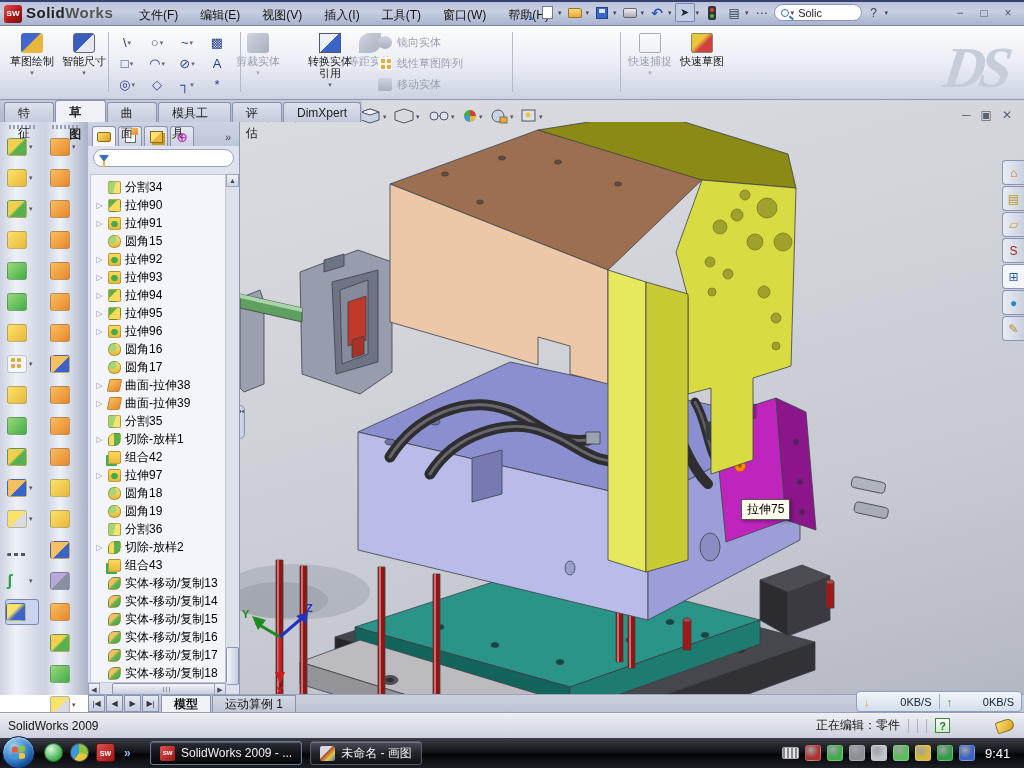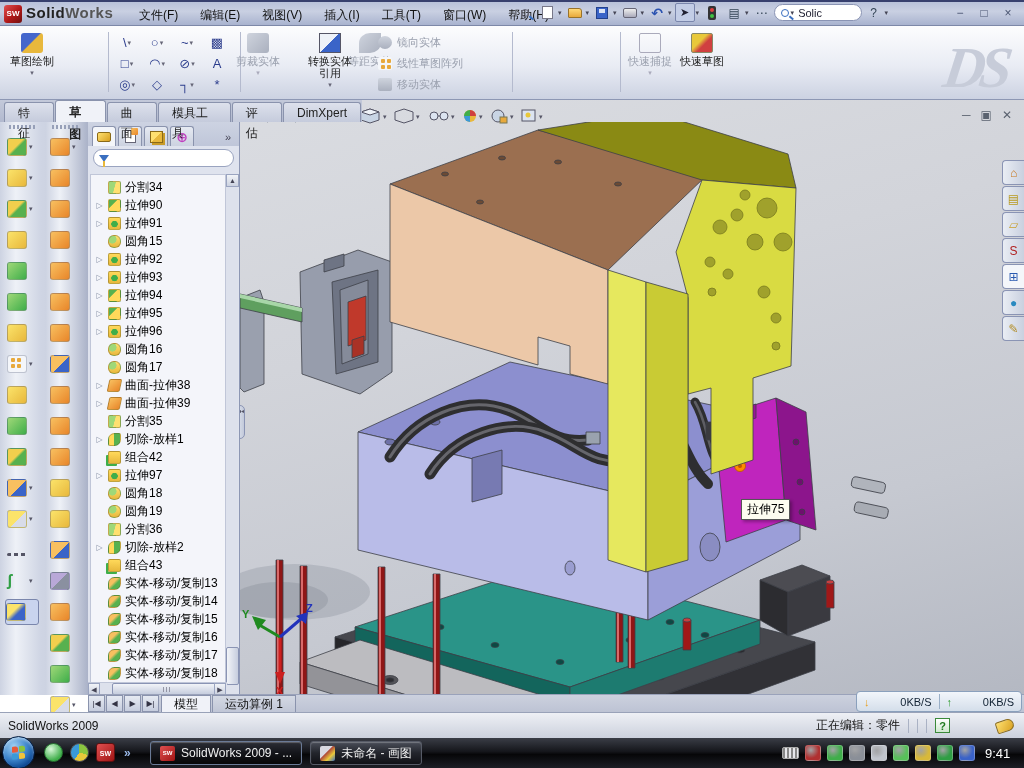--- a/index.html
+++ b/index.html
@@ -161,21 +161,21 @@
     display:flex; align-items:center; justify-content:center; font-size:12px; }
   .tp-tab.active { background:#f4f6fa; }
 
   
   #bottomtabs { left:88px; top:694px; width:936px; height:18px; background:linear-gradient(#ccd1de,#bdc3d4);
     border-top:1px solid #9aa2ba; display:flex; align-items:stretch; z-index:5; }
   .bnav { width:17px; border:1px solid #8a93ad; background:linear-gradient(#e6eaf2,#c6cdde);
     font-size:8px; color:#334; display:flex; align-items:center; justify-content:center; margin-right:1px; }
   .dtab { padding:0 12px; font-size:12px; color:#111; border:1px solid #8a93ad; border-bottom:none;
     background:linear-gradient(#d4d9e4,#c0c6d6); display:flex; align-items:center; margin-left:1px; }
-  .dtab.active { background:#f0f2f8; font-weight:normal; }
+  .dtab.active { background:#f0f2f8; font-weight:bold; }
 
   
   #statusbar { left:0; top:712px; width:1024px; height:26px;
     background:linear-gradient(#eef0f5,#ccd1dd); border-top:1px solid #99a2b8; z-index:5;
     display:flex; align-items:center; font-size:12px; color:#111; }
   #sb-left { padding-left:8px; }
   #sb-right { margin-left:auto; display:flex; align-items:center; gap:8px; padding-right:10px; }
   .sb-sep { width:1px; height:14px; background:#aab2c4; }
   #sb-help { width:15px; height:15px; background:linear-gradient(#fff,#cfe8cf); border:1px solid #3a8a3a;
     color:#1f7a1f; font-weight:bold; font-size:11px; text-align:center; line-height:14px; }
@@ -289,20 +289,25 @@
       <div>×</div>
     </div>
   </div>
 
   <div id="cmdbar" class="abs">
     <div class="cmdbtn" style="left:6px">
       <div class="cico ico-sketchpen"></div>
       <div>草图绘制</div>
         <div class="dd">▾</div>
     </div>
+    <div class="cmdbtn" style="left:58px">
+      <div class="cico ico-dim"></div>
+      <div>智能尺寸</div>
+        <div class="dd">▾</div>
+    </div>
     <div class="vsep" style="left:108px"></div>
     <div id="sk-grid">
         <div class="skrow">
           <div class="skcell">
             <span>\</span>
             <span class="dd">▾</span>
           </div>
           <div class="skcell">
             <span>○</span>
             <span class="dd">▾</span>

